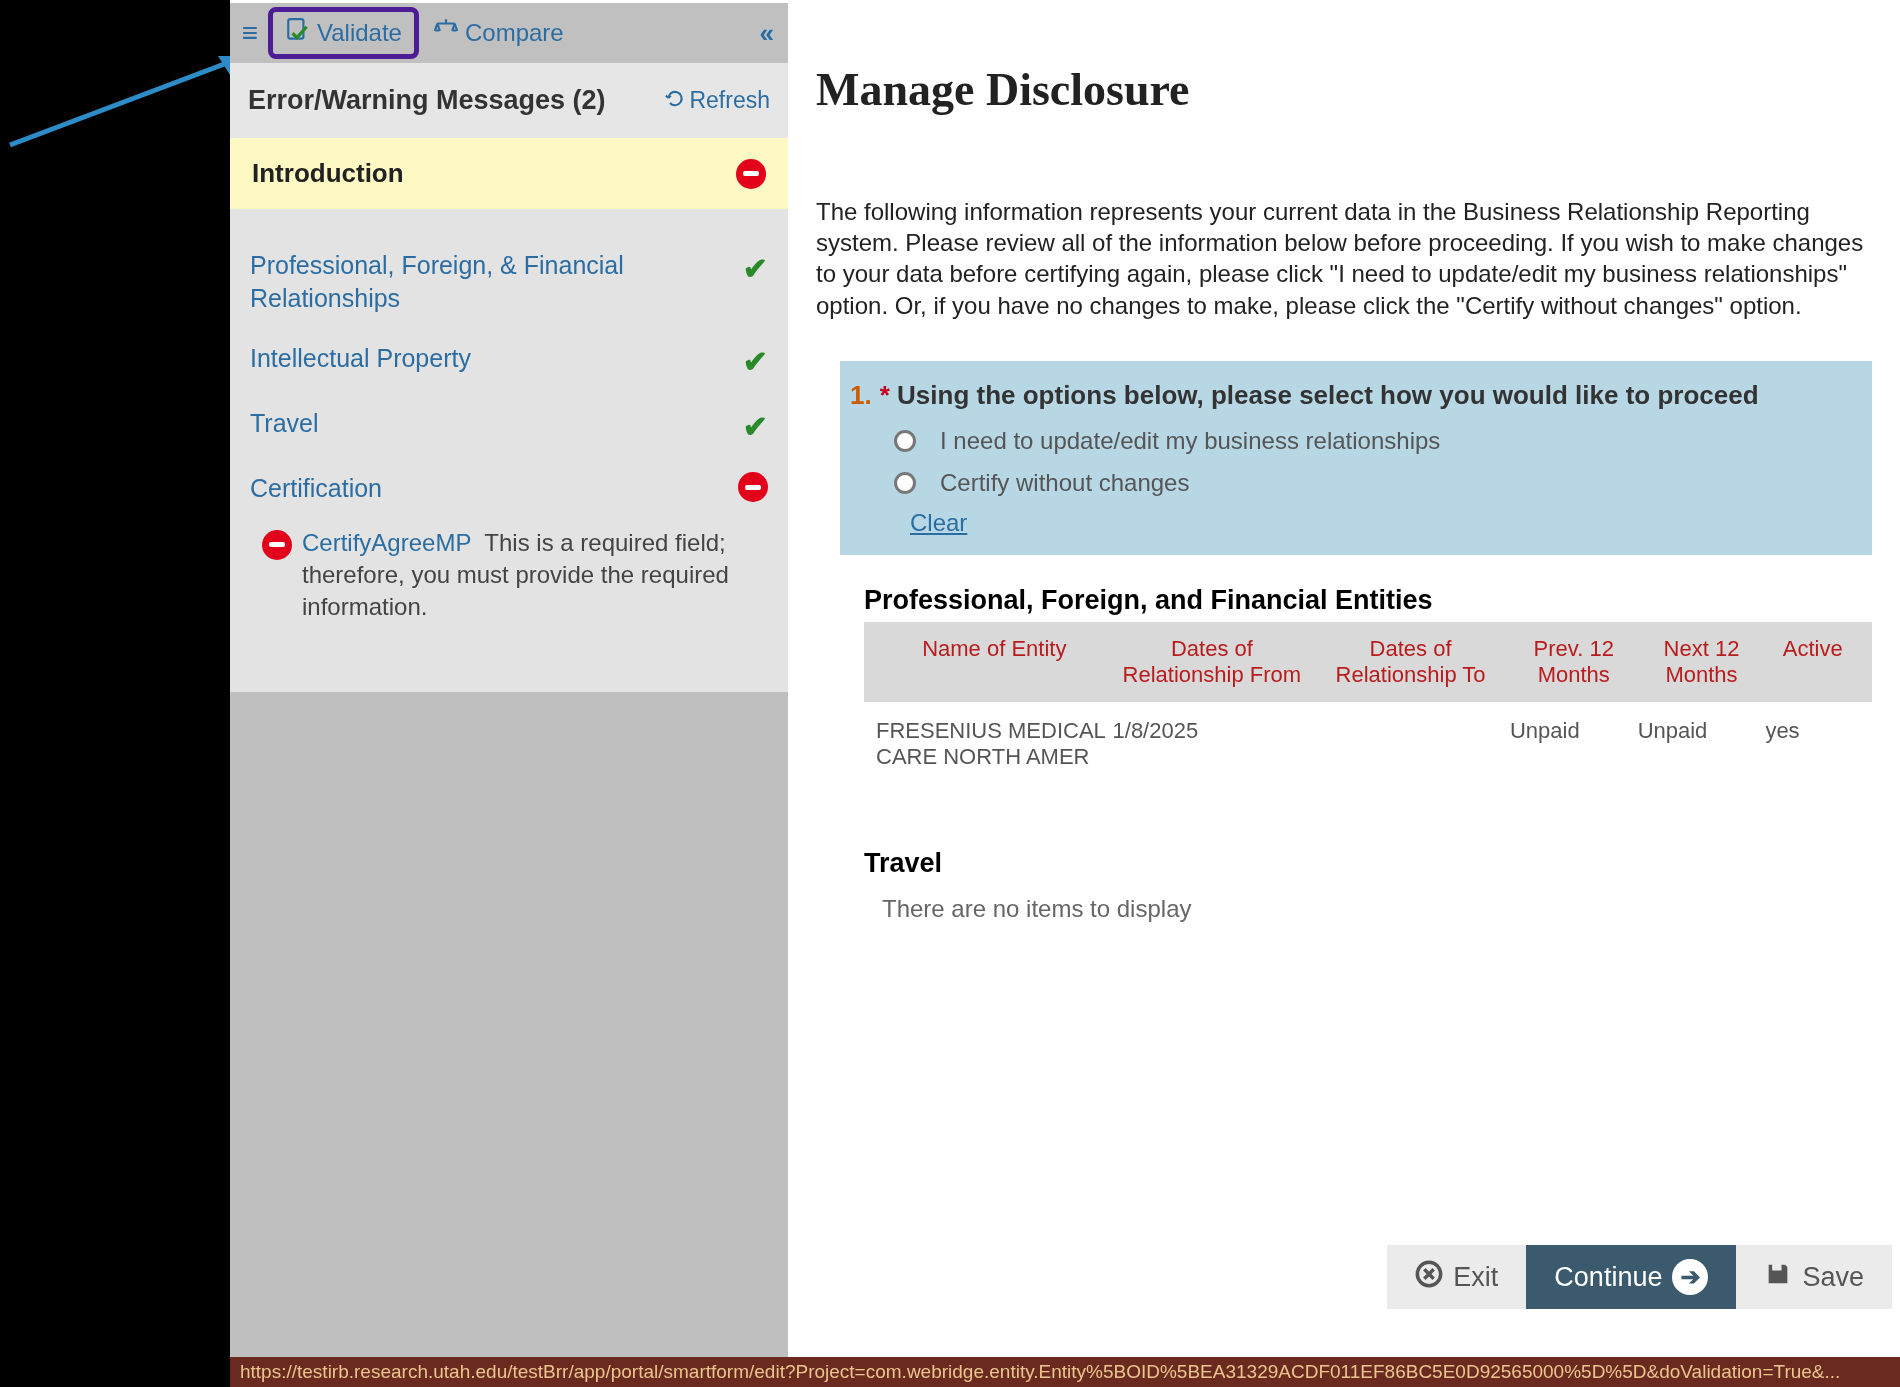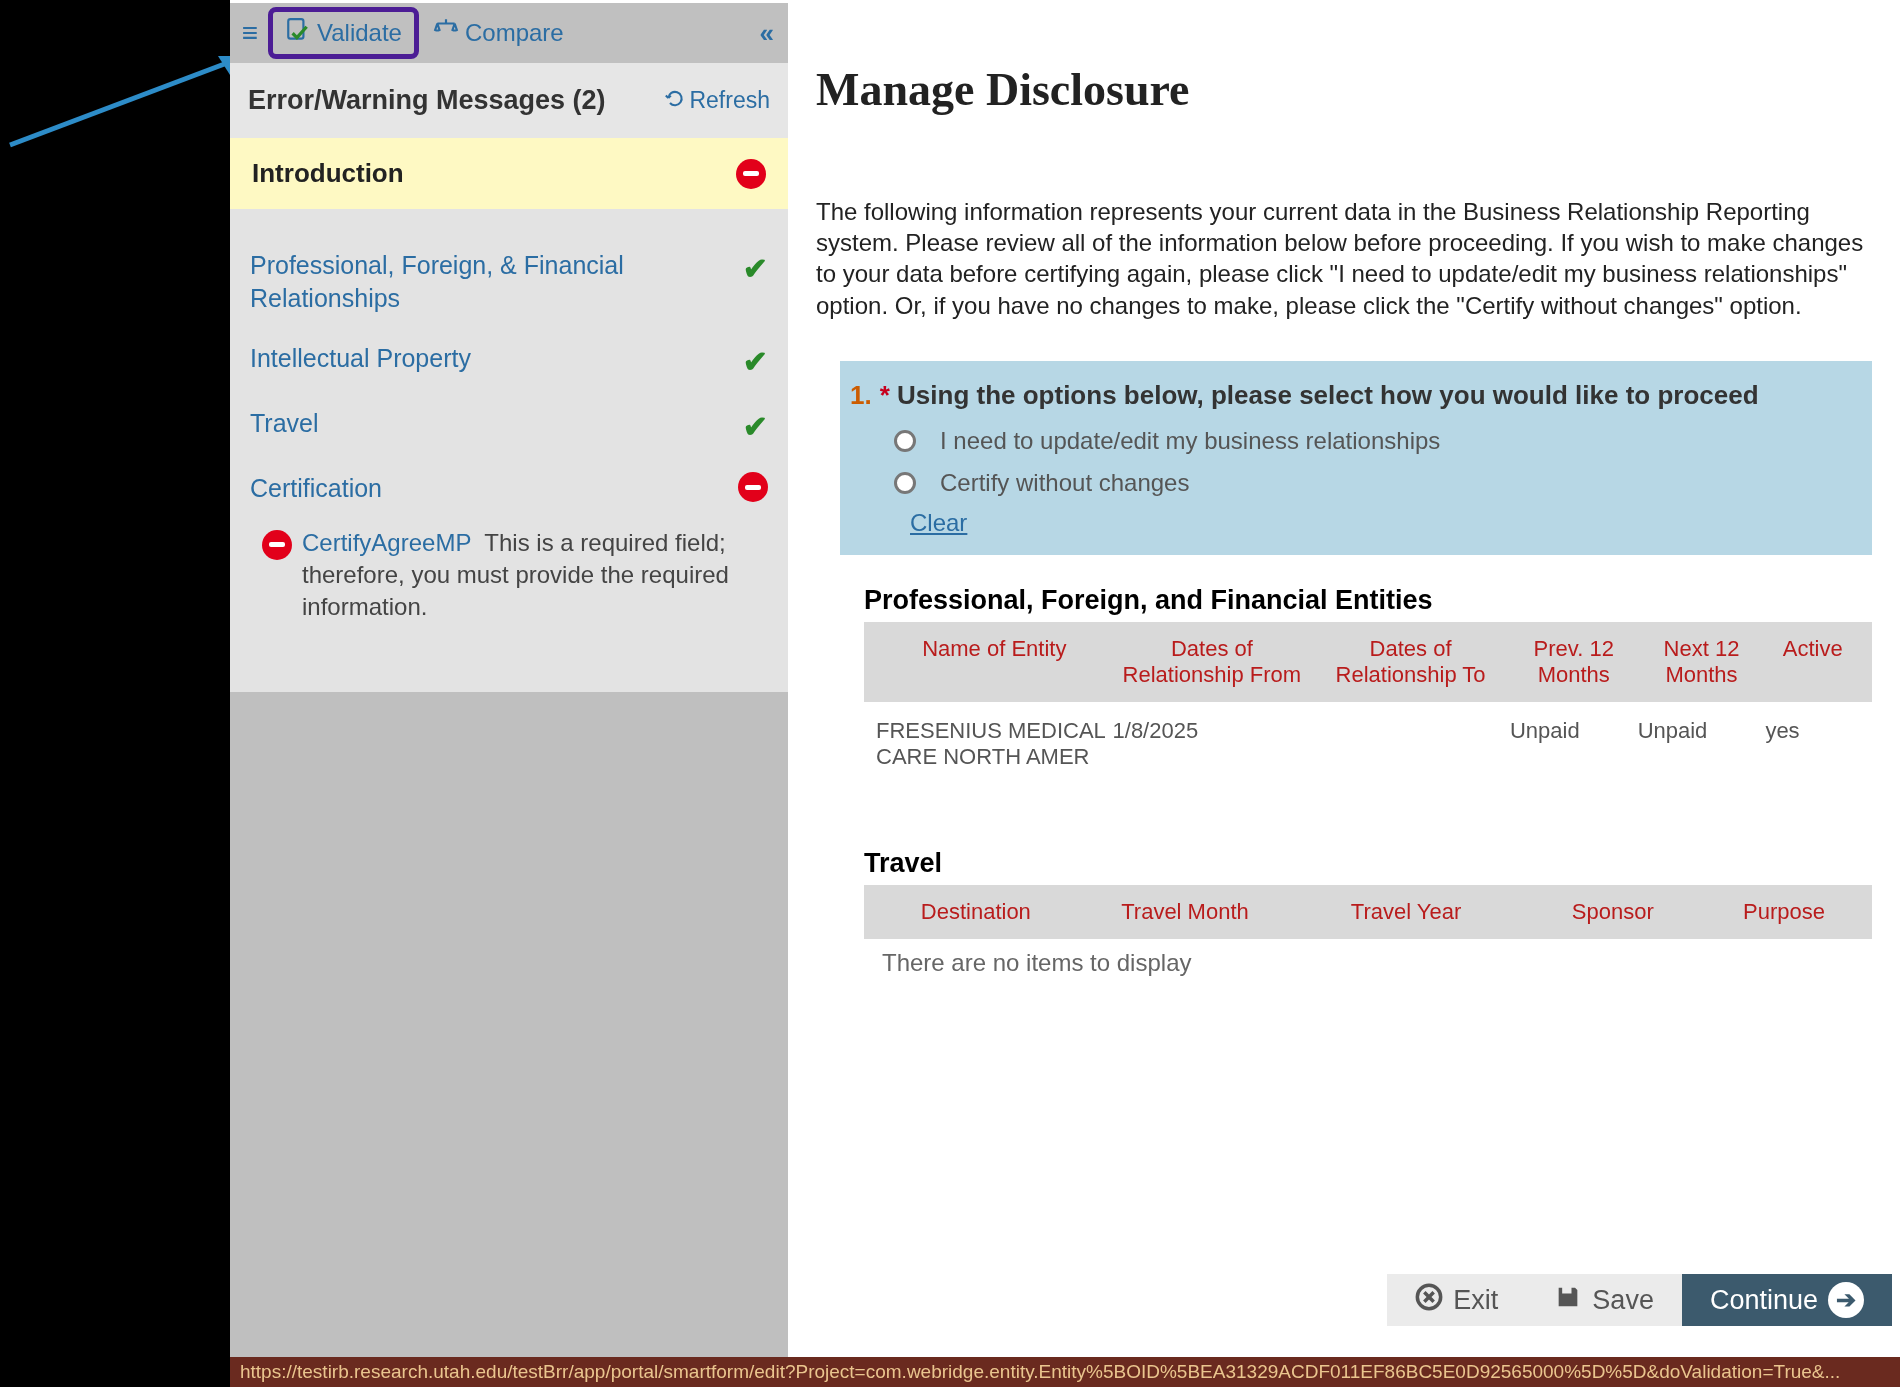--- a/index.html
+++ b/index.html
@@ -40,21 +40,21 @@
 .radio-row { display: flex; align-items: center; gap: 24px; margin: 14px 0 0 44px; font-size: 24px; color: #555; }
 .radio { width: 22px; height: 22px; border: 3px solid #777; border-radius: 50%; background: #fff; }
 .clear-link { margin: 12px 0 0 60px; font-size: 24px; color: #2b6da3; text-decoration: underline; display: inline-block; }
 .section-h { font-size: 27px; font-weight: bold; color: #000; margin: 12px 0 6px 48px; }
 .table { margin: 0 0 0 48px; width: calc(100% - 48px); }
 .table .thead { background: #d9d9d9; display: flex; font-size: 22px; color: #b91c1c; padding: 14px 12px; text-align: center; }
 .table .trow { display: flex; font-size: 22px; color: #555; padding: 16px 12px; }
 .pfe .c1 { width: 250px; } .pfe .c2 { width: 210px; } .pfe .c3 { width: 210px; } .pfe .c4 { width: 135px; } .pfe .c5 { width: 135px; } .pfe .c6 { width: 100px; }
 .trv .c1 { width: 210px; } .trv .c2 { width: 230px; } .trv .c3 { width: 235px; } .trv .c4 { width: 200px; } .trv .c5 { width: 160px; }
 .empty-msg { font-size: 24px; color: #666; padding: 10px 0 0 18px; }
-.footer-btns { position: absolute; right: 8px; bottom: 31px; display: flex; align-items: stretch; height: 52px; }
+.footer-btns { position: absolute; right: 8px; bottom: 48px; display: flex; align-items: stretch; height: 64px; }
 .fbtn { display: flex; align-items: center; gap: 10px; padding: 0 28px; font-size: 27px; }
 .fbtn.exit, .fbtn.save { background: #ebebeb; color: #555; }
 .fbtn.continue { background: #3c5a6d; color: #fff; }
 .fbtn svg { width: 28px; height: 28px; }
 .continue .circ { width: 36px; height: 36px; border-radius: 50%; background: #fff; color: #3c5a6d; display: flex; align-items: center; justify-content: center; font-size: 24px; font-weight: bold; }
 .status-bar { position: absolute; left: 230px; right: 0; bottom: 0; height: 30px; background: #6a2a1f; color: #eac58e; font-size: 19px; display: flex; align-items: center; padding: 0 10px; white-space: nowrap; overflow: hidden; }
 .arrow-annot { position: absolute; left: 0; top: 30px; width: 260px; height: 120px; pointer-events: none; }
 </style>
 </head>
 <body>
@@ -172,51 +172,44 @@
         <div class="c3"></div>
         <div class="c4">Unpaid</div>
         <div class="c5">Unpaid</div>
         <div class="c6">yes</div>
       </div>
     </div>
 
     <div style="height:50px"></div>
     <div class="section-h">Travel</div>
     <div class="table trv">
-      <div class="thead">
-        <div class="c1">Destination</div>
-        <div class="c2">Travel Month</div>
-        <div class="c3">Travel Year</div>
-        <div class="c4">Sponsor</div>
-        <div class="c5">Purpose</div>
-      </div>
       <div class="empty-msg">There are no items to display</div>
     </div>
 
     <div class="footer-btns">
       <div class="fbtn exit">
         <span>
           <svg viewBox="0 0 24 24">
               <circle cx="12" cy="12" r="10" fill="none" stroke="#555" stroke-width="3"></circle>
               <path d="M8 8 L16 16 M16 8 L8 16" stroke="#555" stroke-width="3"></path>
             </svg>
         </span>
         <span>Exit</span>
       </div>
+      <div class="fbtn continue">
+        <span>Continue</span>
+        <span class="circ">➔</span>
+      </div>
       <div class="fbtn save">
         <span>
           <svg viewBox="0 0 24 24">
               <path d="M4 4 L18 4 L20 6 L20 20 L4 20 Z M7 4 L7 9 L15 9 L15 4 M7 20 L7 13 L17 13 L17 20" fill="#555"></path>
             </svg>
         </span>
         <span>Save</span>
       </div>
-      <div class="fbtn continue">
-        <span>Continue</span>
-        <span class="circ">➔</span>
-      </div>
     </div>
   </div>
 
   <div class="status-bar">
     <span>https://testirb.research.utah.edu/testBrr/app/portal/smartform/edit?Project=com.webridge.entity.Entity%5BOID%5BEA31329ACDF011EF86BC5E0D92565000%5D%5D&amp;doValidation=True&amp;...</span>
   </div>
 </div>
 
 </body></html>

